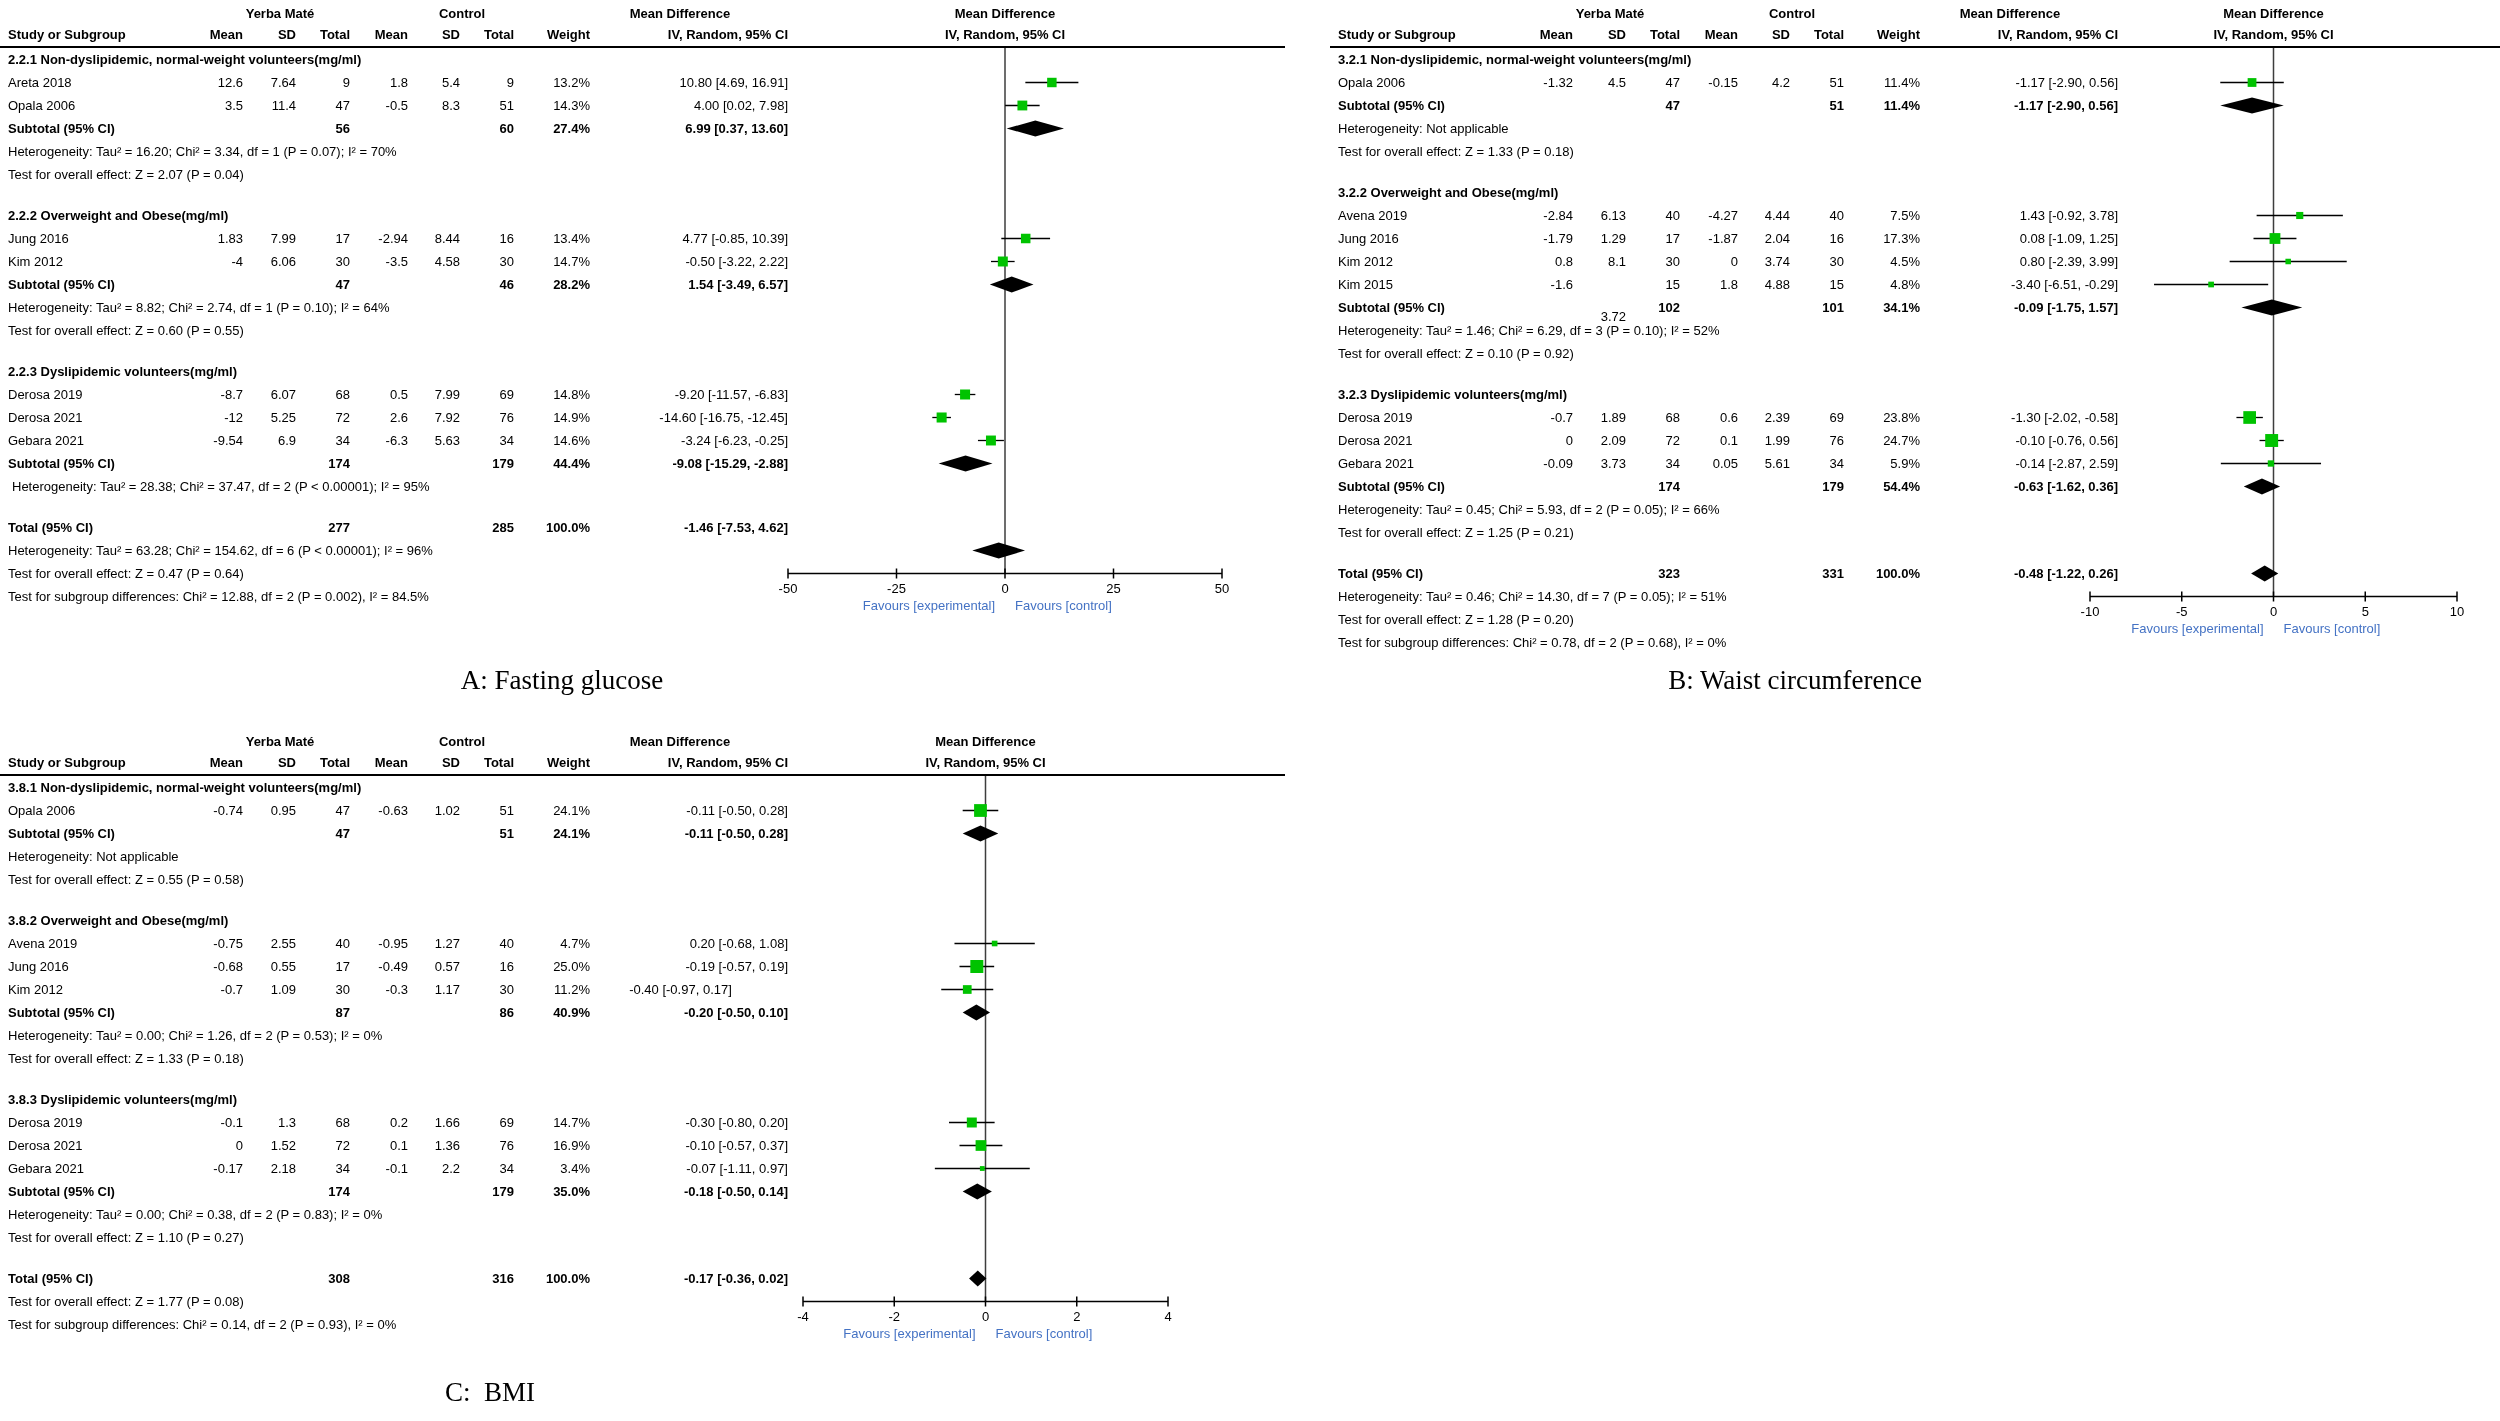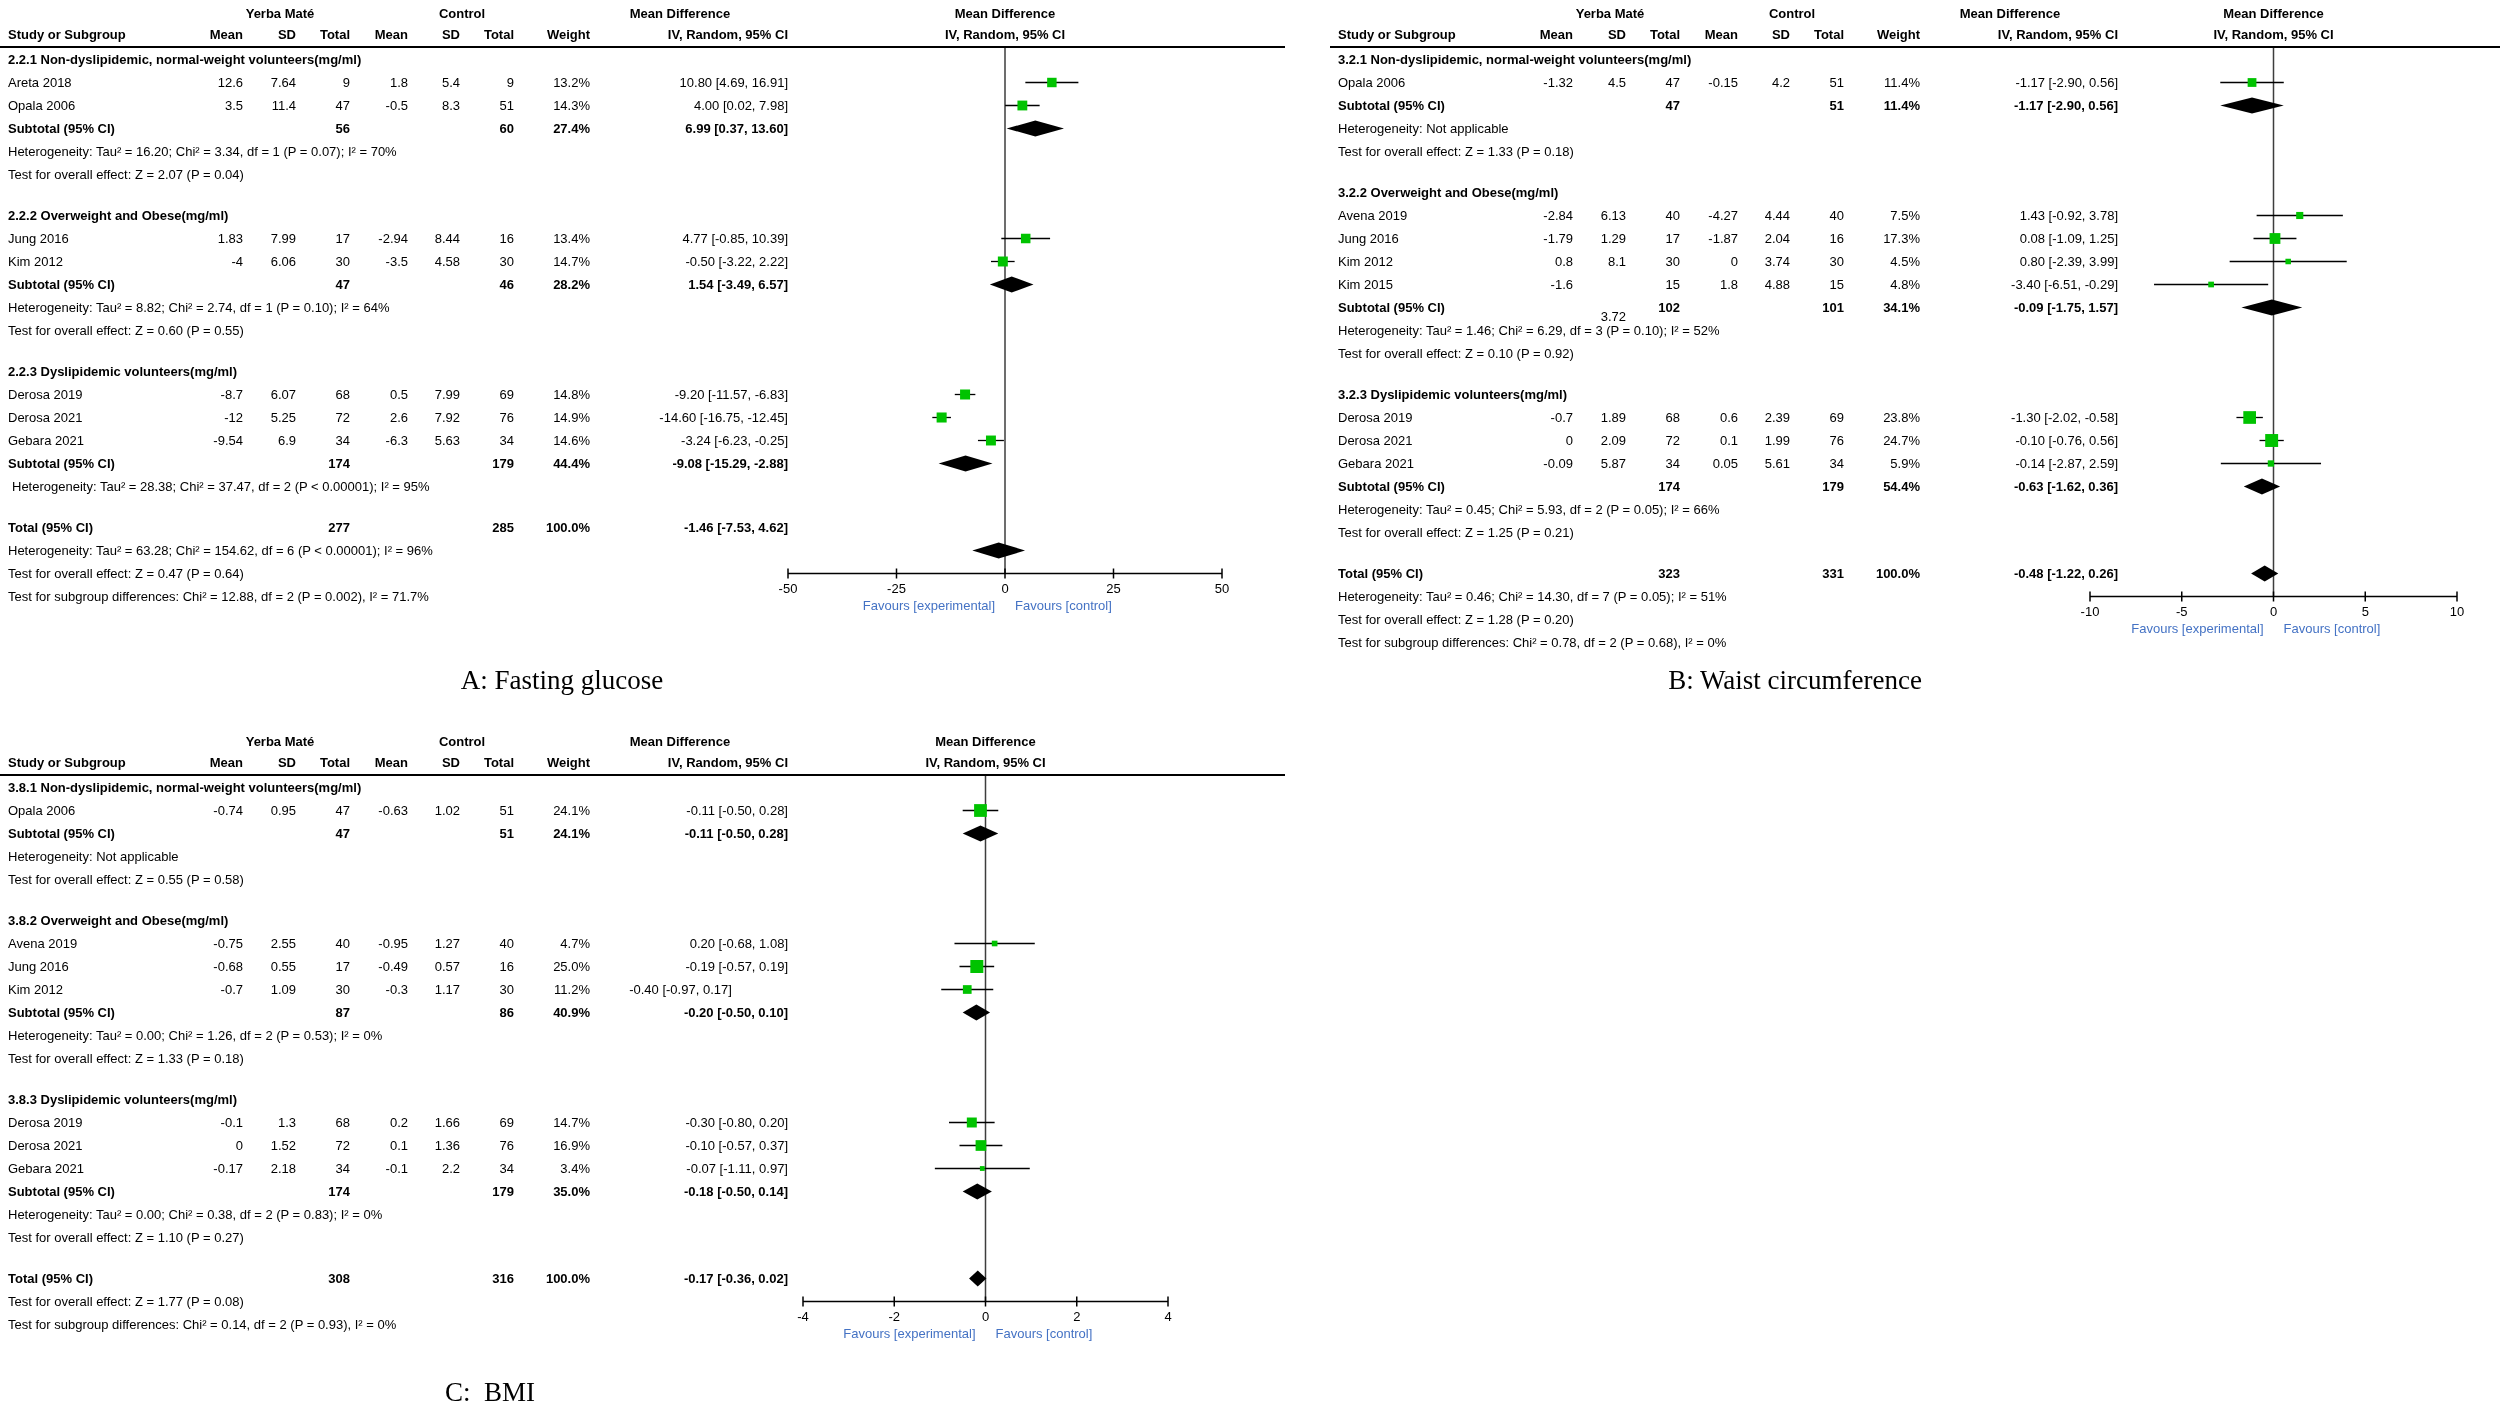--- a/index.html
+++ b/index.html
@@ -170,21 +170,21 @@
         <span class="c bold" style="left: 518px; width: 72px; text-align: right;">100.0%</span>
         <span class="c bold" style="left: 573px; width: 215px; text-align: right;">-1.46 [-7.53, 4.62]</span>
       </div>
       <div class="frow" style="height: 23px; line-height: 23px;">
         <span class="c" style="left: 8px; width: 780px;">Heterogeneity: Tau² = 63.28; Chi² = 154.62, df = 6 (P &lt; 0.00001); I² = 96%</span>
       </div>
       <div class="frow" style="height: 23px; line-height: 23px;">
         <span class="c" style="left: 8px; width: 780px;">Test for overall effect: Z = 0.47 (P = 0.64)</span>
       </div>
       <div class="frow" style="height: 23px; line-height: 23px;">
-        <span class="c" style="left: 8px; width: 780px;">Test for subgroup differences: Chi² = 12.88, df = 2 (P = 0.002), I² = 71.7%</span>
+        <span class="c" style="left: 8px; width: 780px;">Test for subgroup differences: Chi² = 12.88, df = 2 (P = 0.002), I² = 84.5%</span>
       </div>
       <svg width="1285" height="632" class="plot">
         <line x1="1005" y1="48" x2="1005" y2="573.5" stroke="#3d3d3d" stroke-width="1.5"></line>
         <line x1="1025.3546" y1="82.5" x2="1078.3894" y2="82.5" stroke="#000000" stroke-width="1.3"></line>
         <rect x="1047.1488654476077" y="77.77686544760792" width="9.446269104784173" height="9.446269104784173" fill="#00c300"></rect>
         <line x1="1005.0868" y1="105.5" x2="1039.6332" y2="105.5" stroke="#000000" stroke-width="1.3"></line>
         <rect x="1017.4440056956909" y="100.58400569569085" width="9.8319886086183" height="9.8319886086183" fill="#00c300"></rect>
         <polygon points="1006.6058,128.5 1035.3366,120.5 1064.024,128.5 1035.3366,136.5" fill="#000000"></polygon>
         <line x1="1001.3109999999999" y1="238.5" x2="1050.0926" y2="238.5" stroke="#000000" stroke-width="1.3"></line>
         <rect x="1020.9430186433921" y="233.741218643392" width="9.517562713216027" height="9.517562713216027" fill="#00c300"></rect>
@@ -344,21 +344,21 @@
         <span class="c" style="left: 278px; width: 72px; text-align: right;">72</span>
         <span class="c" style="left: 336px; width: 72px; text-align: right;">0.1</span>
         <span class="c" style="left: 388px; width: 72px; text-align: right;">1.99</span>
         <span class="c" style="left: 442px; width: 72px; text-align: right;">76</span>
         <span class="c" style="left: 518px; width: 72px; text-align: right;">24.7%</span>
         <span class="c" style="left: 573px; width: 215px; text-align: right;">-0.10 [-0.76, 0.56]</span>
       </div>
       <div class="frow" style="height: 23px; line-height: 23px;">
         <span class="c" style="left: 8px; width: 230px;">Gebara 2021</span>
         <span class="c" style="left: 171px; width: 72px; text-align: right;">-0.09</span>
-        <span class="c" style="left: 224px; width: 72px; text-align: right;">5.87</span>
+        <span class="c" style="left: 224px; width: 72px; text-align: right;">3.73</span>
         <span class="c" style="left: 278px; width: 72px; text-align: right;">34</span>
         <span class="c" style="left: 336px; width: 72px; text-align: right;">0.05</span>
         <span class="c" style="left: 388px; width: 72px; text-align: right;">5.61</span>
         <span class="c" style="left: 442px; width: 72px; text-align: right;">34</span>
         <span class="c" style="left: 518px; width: 72px; text-align: right;">5.9%</span>
         <span class="c" style="left: 573px; width: 215px; text-align: right;">-0.14 [-2.87, 2.59]</span>
       </div>
       <div class="frow" style="height: 23px; line-height: 23px;">
         <span class="c bold" style="left: 8px; width: 300px;">Subtotal (95% CI)</span>
         <span class="c bold" style="left: 278px; width: 72px; text-align: right;">174</span>

